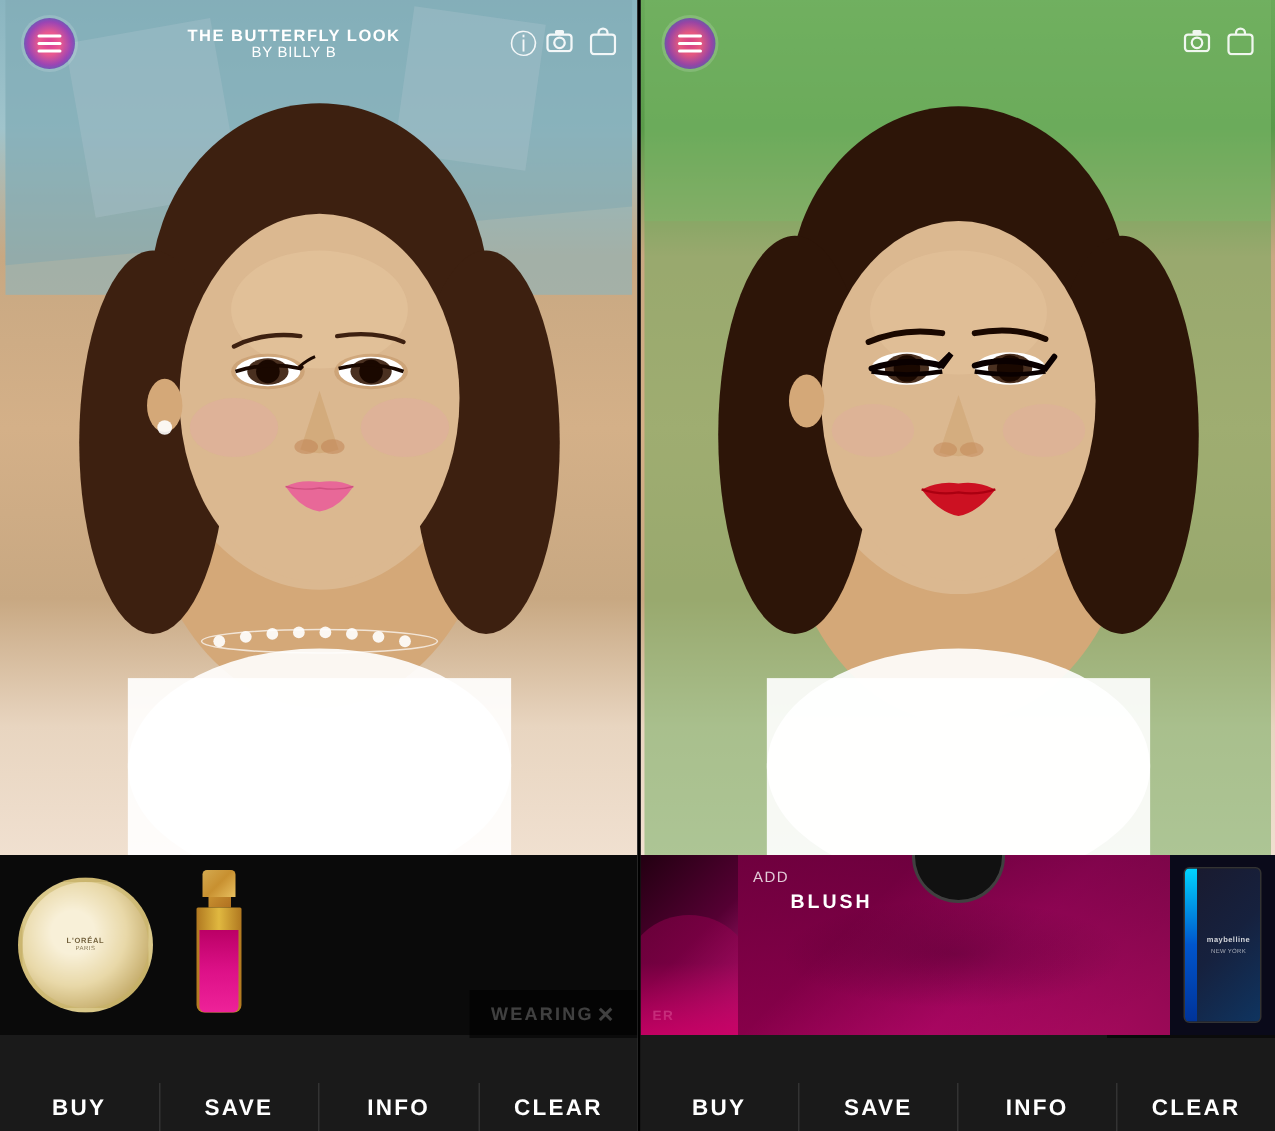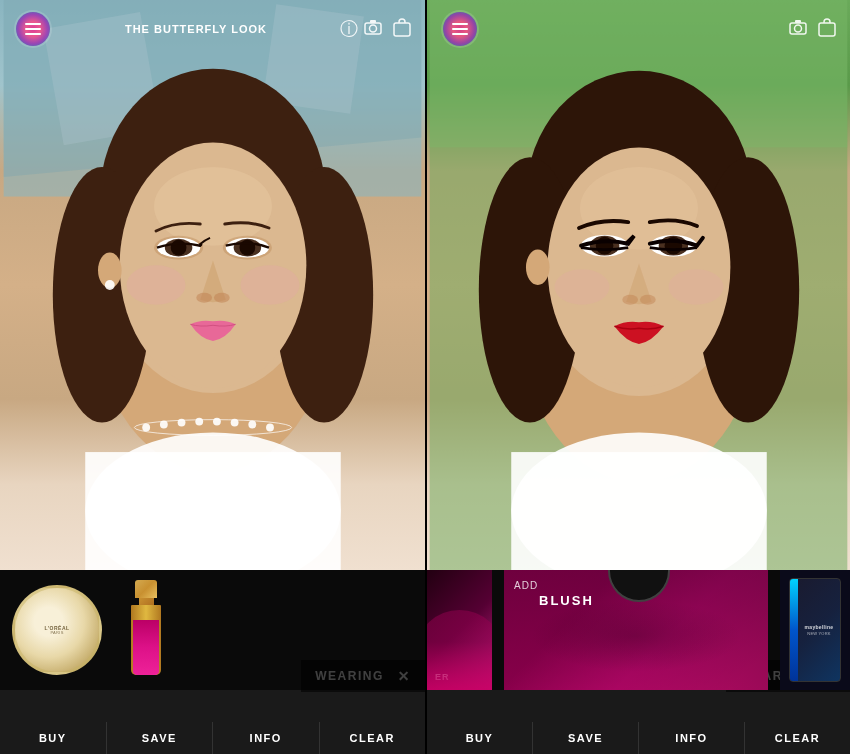--- a/index.html
+++ b/index.html
@@ -135,21 +135,21 @@
     
     .wearing-badge {
       position: absolute;
       bottom: 62px;
       right: 0;
       background: rgba(0,0,0,0.55);
       color: white;
       padding: 8px 14px;
       display: flex;
       align-items: center;
-      gap: 14px;
+      gap: 2px;
       font-size: 12px;
       letter-spacing: 1.5px;
       font-weight: 600;
       z-index: 5;
     }
     .wearing-x {
       font-size: 14px;
       cursor: pointer;
       font-weight: 700;
     }
@@ -180,21 +180,21 @@
       background: #1a1a1a;
       display: flex;
       align-items: stretch;
     }
     .action-btn {
       flex: 1;
       display: flex;
       align-items: center;
       justify-content: center;
       color: white;
-      font-size: 11px;
+      font-size: 15px;
       letter-spacing: 1.5px;
       font-weight: 600;
       text-transform: uppercase;
       cursor: pointer;
       border-right: 1px solid #333;
       margin-top: 32px;
     }
     .action-btn:last-child {
       border-right: none;
     }
@@ -219,20 +219,21 @@
     <div class="header">
       <div class="menu-btn">
         <div class="hamburger-icon">
           <span></span>
             <span></span>
             <span></span>
         </div>
       </div>
       <div class="header-title">
         <div class="line1">THE BUTTERFLY LOOK</div>
+        <div class="line2">BY BILLY B</div>
       </div>
       <div class="header-icons">
         <span class="header-icon">ⓘ
           <svg width="20" height="16" viewBox="0 0 20 16" fill="white">
             <rect x="2" y="4" width="16" height="11" rx="2" fill="none" stroke="white" stroke-width="1.5"></rect>
             <circle cx="10" cy="9.5" r="3.5" fill="none" stroke="white" stroke-width="1.5"></circle>
             <rect x="7" y="1" width="6" height="3" rx="1" fill="white"></rect>
           </svg>
         </span>
         <span class="header-icon">
@@ -431,21 +432,21 @@
           <ellipse cx="213" cy="520" rx="130" ry="80" fill="white" opacity="0.9"></ellipse>
         </svg>
       </div>
     </div>
 
     <div class="wearing-badge">
       <span>WEARING</span>
       <span class="wearing-x">✕</span>
     </div>
 
-    <div class="products-strip" style="padding:0;gap:12px;position:relative;">
+    <div class="products-strip" style="padding:0;gap:0;position:relative;">
 
       <div style="position:absolute;top:-30px;left:50%;transform:translateX(-50%);width:62px;height:62px;border-radius:50%;background:#111;border:2px solid rgba(255,255,255,0.2);z-index:6;"></div>
 
       <div style="width:65px;height:120px;background:linear-gradient(135deg,#220011,#550033,#cc2288);overflow:hidden;flex-shrink:0;position:relative;display:flex;align-items:flex-end;padding:8px;">
         <span style="color:rgba(255,255,255,0.8);font-size:9px;letter-spacing:1px;font-weight:600;">ER</span>
 
         <div style="position:absolute;bottom:0;left:-10px;right:-10px;height:80px;background:linear-gradient(to top, rgba(200,0,100,0.9), rgba(150,0,80,0.5) 60%);border-radius:50% 50% 0 0;"></div>
       </div>
 
       <div style="flex:1;height:120px;background:linear-gradient(135deg,#220011 0%,#440022 30%,#cc1177 60%,#ff2288 90%);position:relative;display:flex;align-items:flex-start;padding:10px;">

